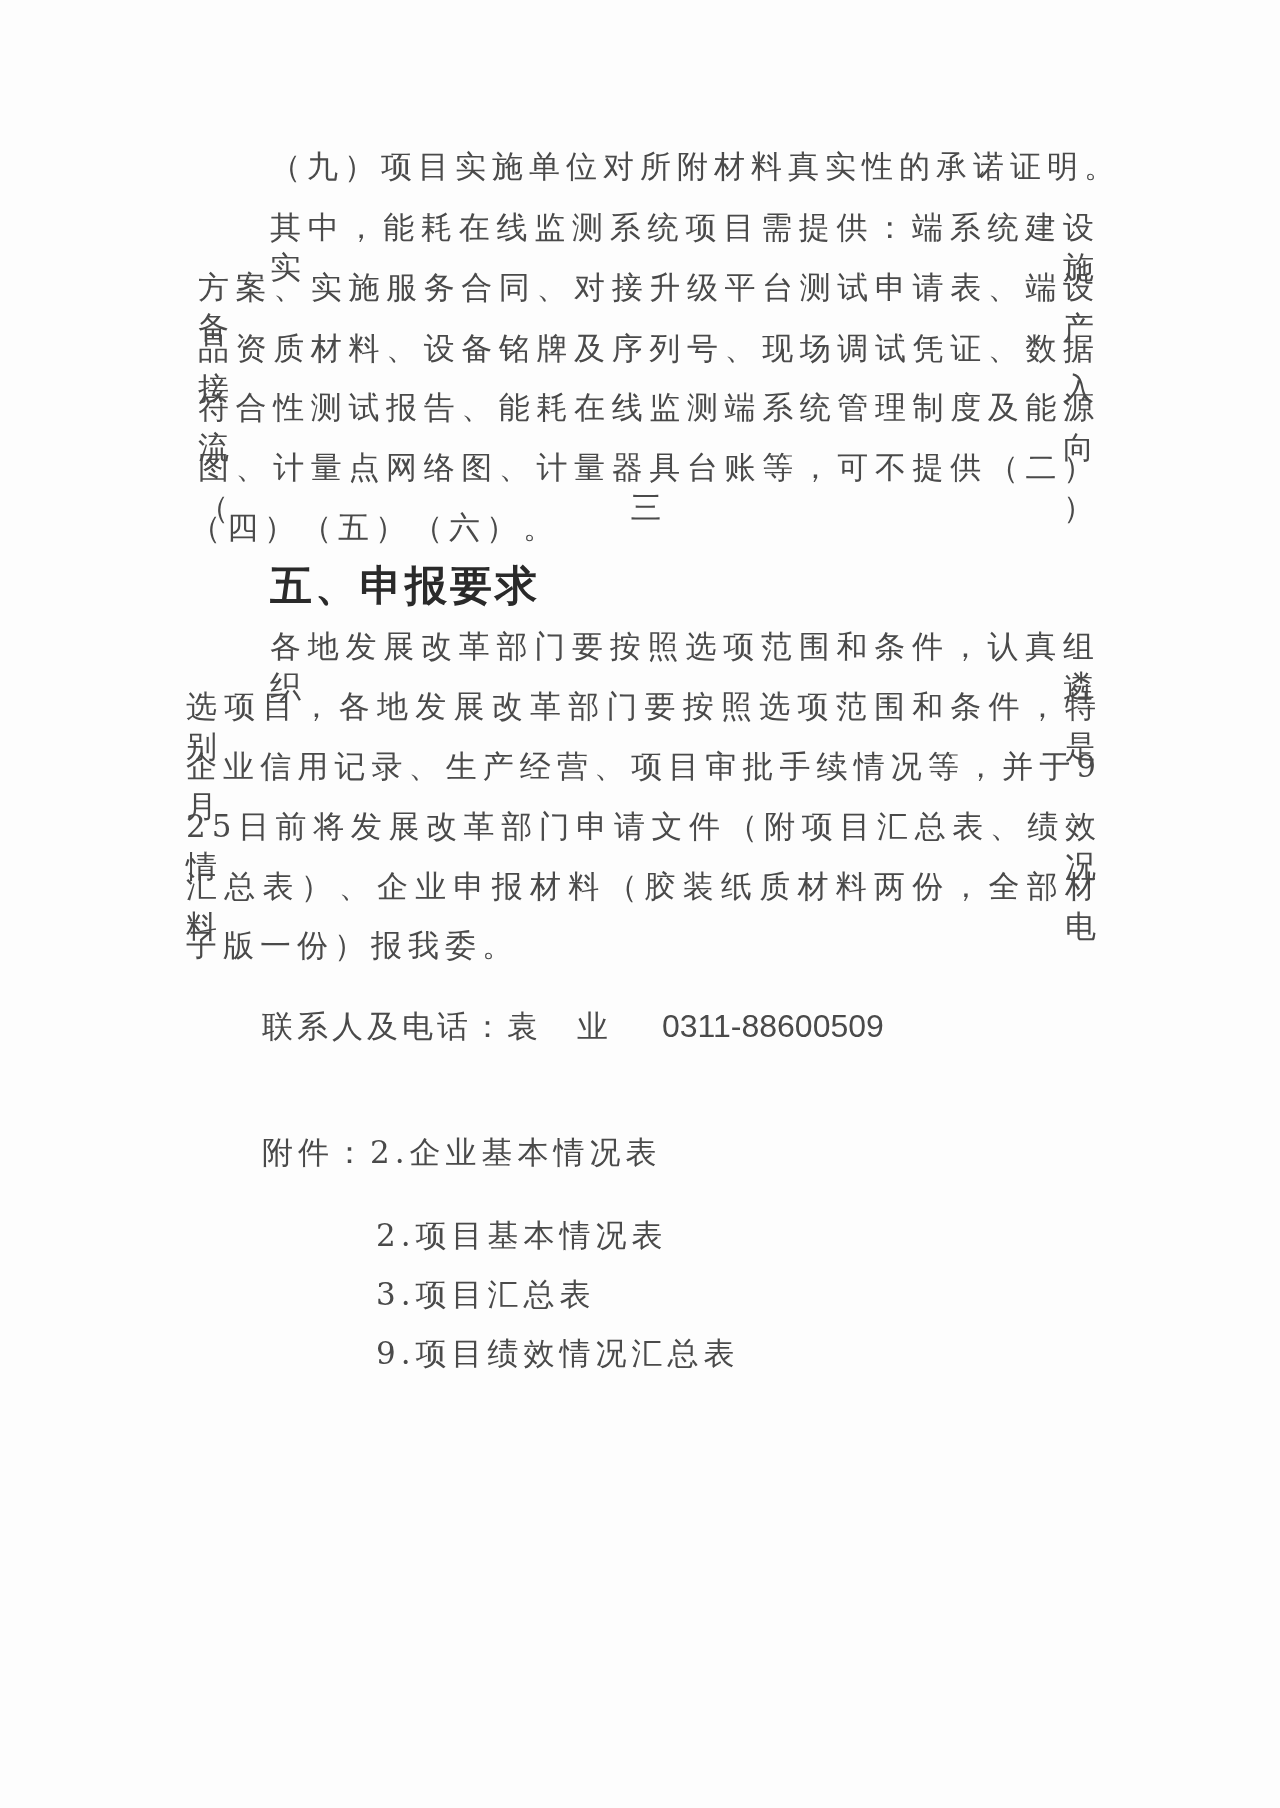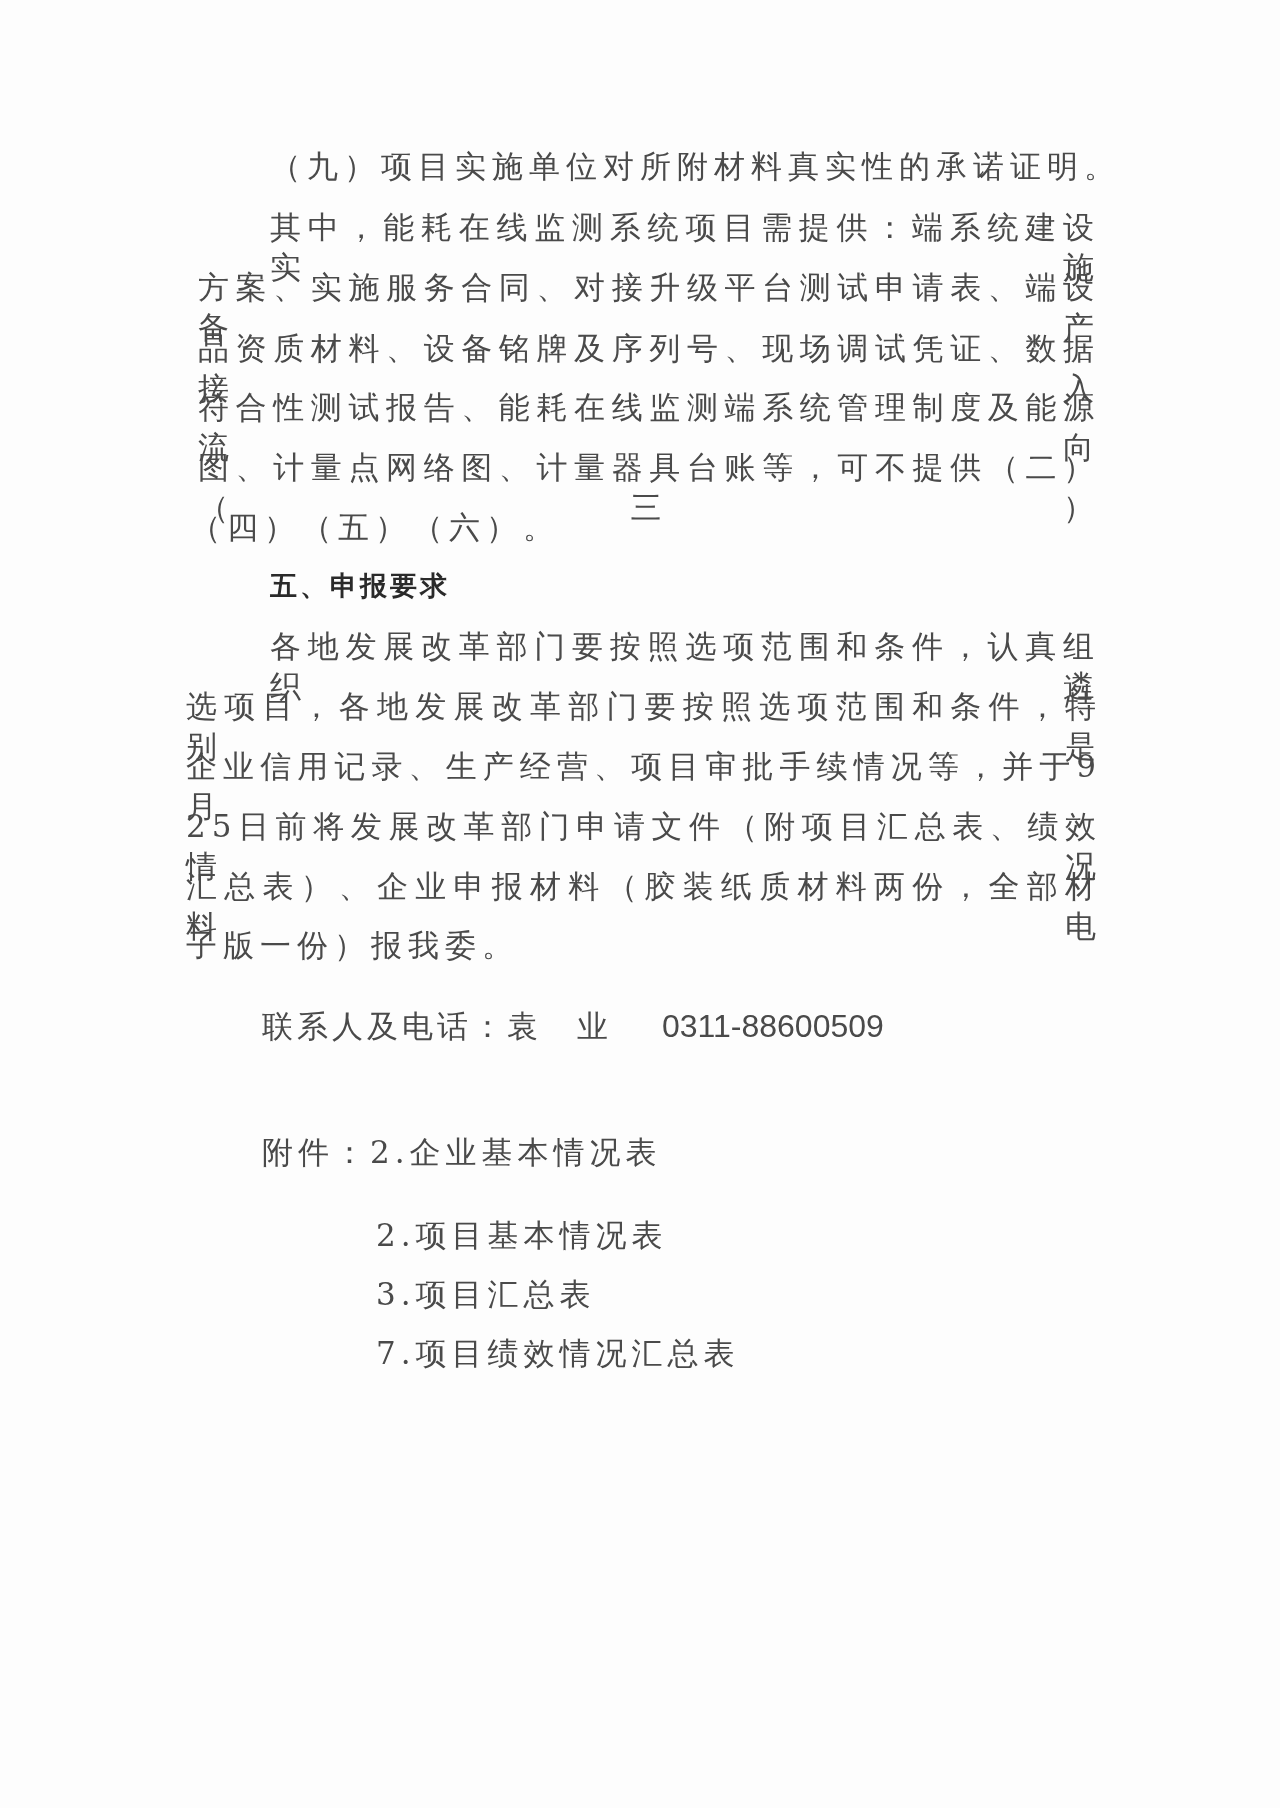--- a/index.html
+++ b/index.html
@@ -26,21 +26,21 @@
     text-align-last: justify;
     white-space: normal;
   }
   .indent { left: 270px; width: 830px; }
   .heading {
     left: 270px;
     font-family: "DejaVu Sans", "Liberation Sans", sans-serif;
     font-weight: bold;
     color: #2a2a2a;
     letter-spacing: 3px;
-    font-size: 27px;
+    font-size: 42px;
   }
   .contact { left: 262px; letter-spacing: 4px; }
   .latin {
     font-family: "Liberation Sans", "DejaVu Sans", sans-serif;
     letter-spacing: 0px;
     font-size: 32px;
   }
   .attach { left: 262px; letter-spacing: 5px; }
   .attach-sub { left: 376px; letter-spacing: 5px; margin-top: 24px; }
   .spacer { display: inline-block; }
@@ -76,16 +76,16 @@
     <span>联系人及电话：</span><span>袁　业</span><span class="spacer" style="width:50px;"></span><span class="latin">0311-88600509</span>
   </div>
 
 
   <div>
     <div class="line attach" style="top:1132px;">
       <span>附件：</span><span>2.企业基本情况表</span>
     </div>
     <div class="line attach-sub" style="top:1191px;">2.项目基本情况表</div>
     <div class="line attach-sub" style="top:1250px;">3.项目汇总表</div>
-    <div class="line attach-sub" style="top:1309px;">7.项目绩效情况汇总表</div>
+    <div class="line attach-sub" style="top:1309px;">9.项目绩效情况汇总表</div>
   </div>
 
 </div>
 
 </body></html>

